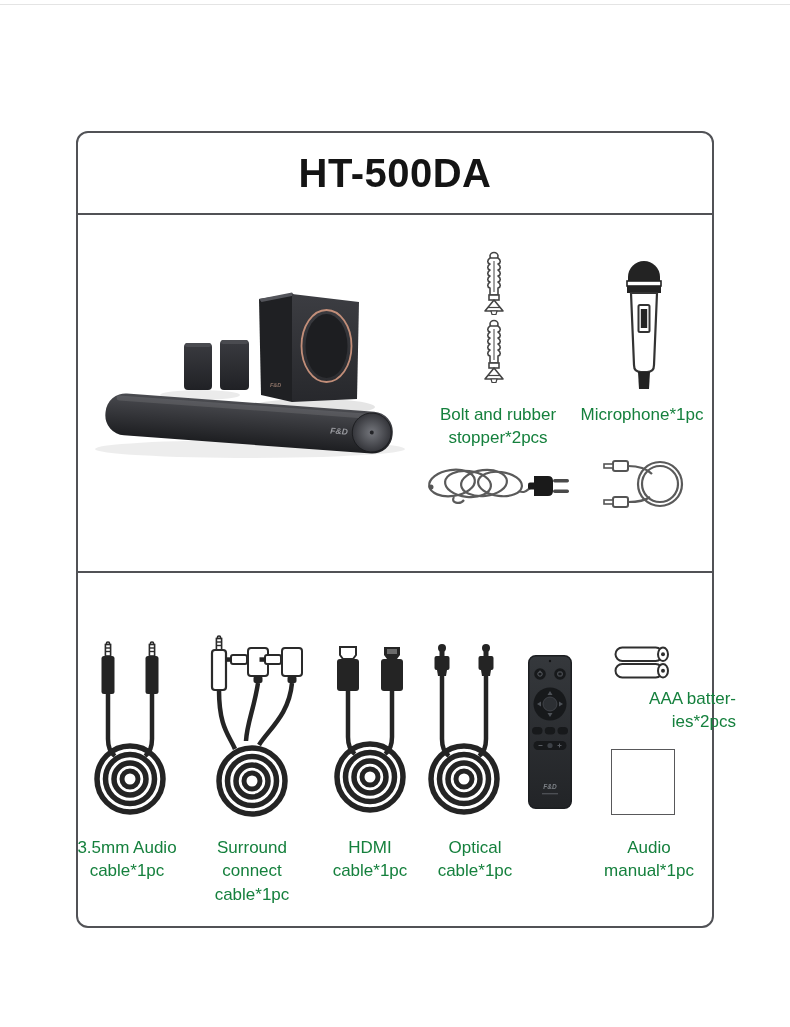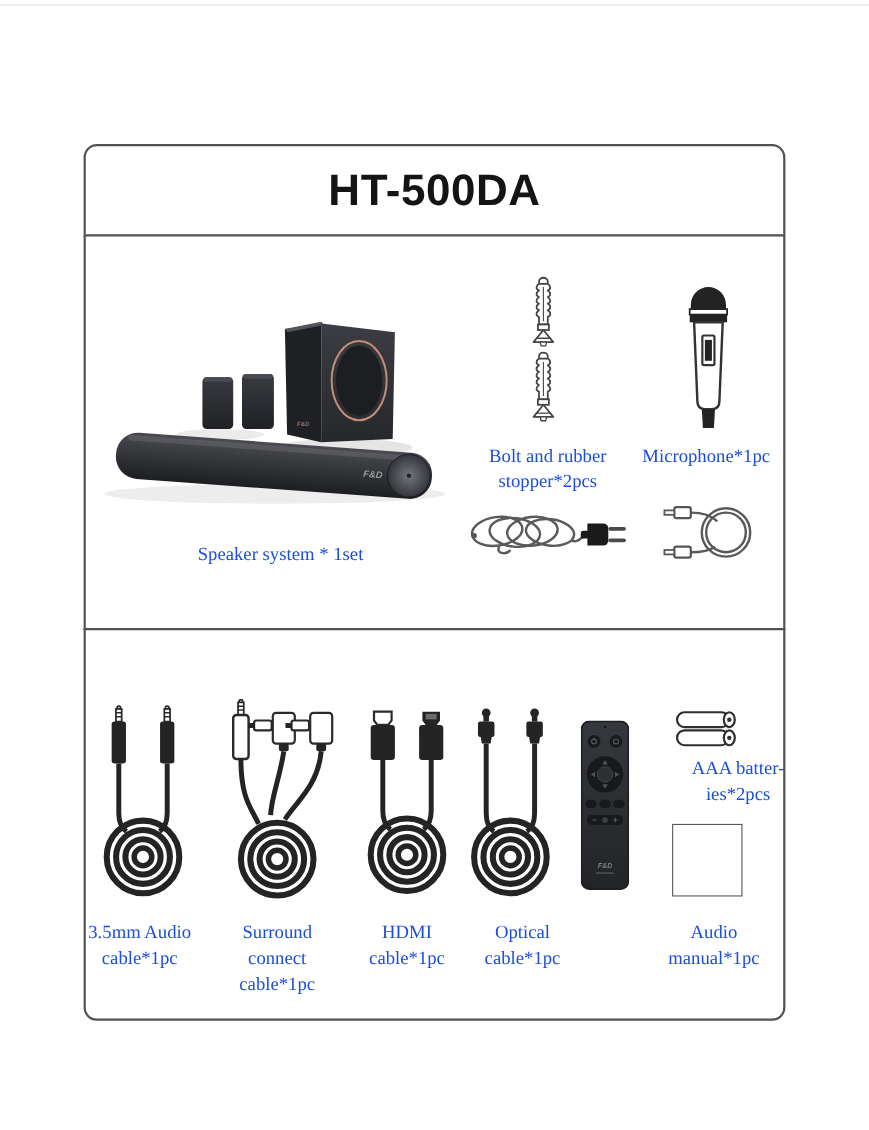--- a/index.html
+++ b/index.html
@@ -9,24 +9,24 @@
   }
   .top-hairline{position:absolute;top:4px;left:0;width:790px;height:1px;background:#e4e4e4;}
   .stack{position:absolute;left:76px;top:131px;width:638px;}
   .box{box-sizing:border-box;border:2px solid #515256;background:#fff;position:relative;}
   .box-title{height:84px;border-radius:12px 12px 0 0;display:flex;align-items:center;justify-content:center;}
   .box-mid{height:360px;margin-top:-2px;}
   .box-bottom{height:357px;margin-top:-2px;border-radius:0 0 12px 12px;}
   .title{margin:12px;font-size:40px;font-weight:700;letter-spacing:.5px;color:#141414;}
   .abs{position:absolute;}
   .label{
-    position:absolute;font-size:17px;line-height:1.38;color:#1d4ed8;
-    text-align:center;white-space:pre-line;font-family:Liberation Serif, serif;
+    position:absolute;font-size:17px;line-height:1.38;color:#15803d;
+    text-align:center;white-space:pre-line;
   }
-  .label-left{text-align:center;}
+  .label-left{text-align:right;}
   .manual-square{position:absolute;width:62px;height:64px;border:1.5px solid #58585a;background:#fff;}
   svg{display:block;}
 </style>
 </head>
 <body>
 
 <svg width="0" height="0" style="position:absolute" aria-hidden="true">
   <defs>
     <linearGradient id="subGrad" x1="0" y1="0" x2="0" y2="1">
       <stop offset="0" stop-color="#3c3d42"></stop>
@@ -114,21 +114,20 @@
       <rect x="133" y="103" width="27" height="4" rx="2" fill="#4a4b50"></rect>
 
       <g transform="translate(19,155) rotate(4.2)">
         <rect x="0" y="0" width="288" height="42" rx="20" fill="url(#barGrad)"></rect>
         <rect x="10" y="2.5" width="268" height="5" rx="2.5" fill="rgba(255,255,255,0.10)"></rect>
         <circle cx="267" cy="21" r="19.5" fill="url(#capGrad)" stroke="#17181b" stroke-width="0.8"></circle>
         <circle cx="267" cy="21" r="2" fill="#222327"></circle>
         <text x="243" y="25" text-anchor="end" font-size="8.5" font-style="italic" font-weight="bold" fill="#9a9ba0">F&amp;D</text>
       </g>
     </svg>
-    <div class="label" style="left:37px;top:277px;width:280px">Speaker system * 1set</div>
 
     <svg class="abs" style="left:402px;top:36px" width="28" height="66" viewBox="0 0 28 66">
         <use href="#boltAnchor"></use>
       </svg>
     <svg class="abs" style="left:402px;top:104px" width="28" height="66" viewBox="0 0 28 66">
         <use href="#boltAnchor"></use>
       </svg>
     <div class="label" style="left:320px;top:188px;width:200px">Bolt and rubber
 stopper*2pcs</div>
 

